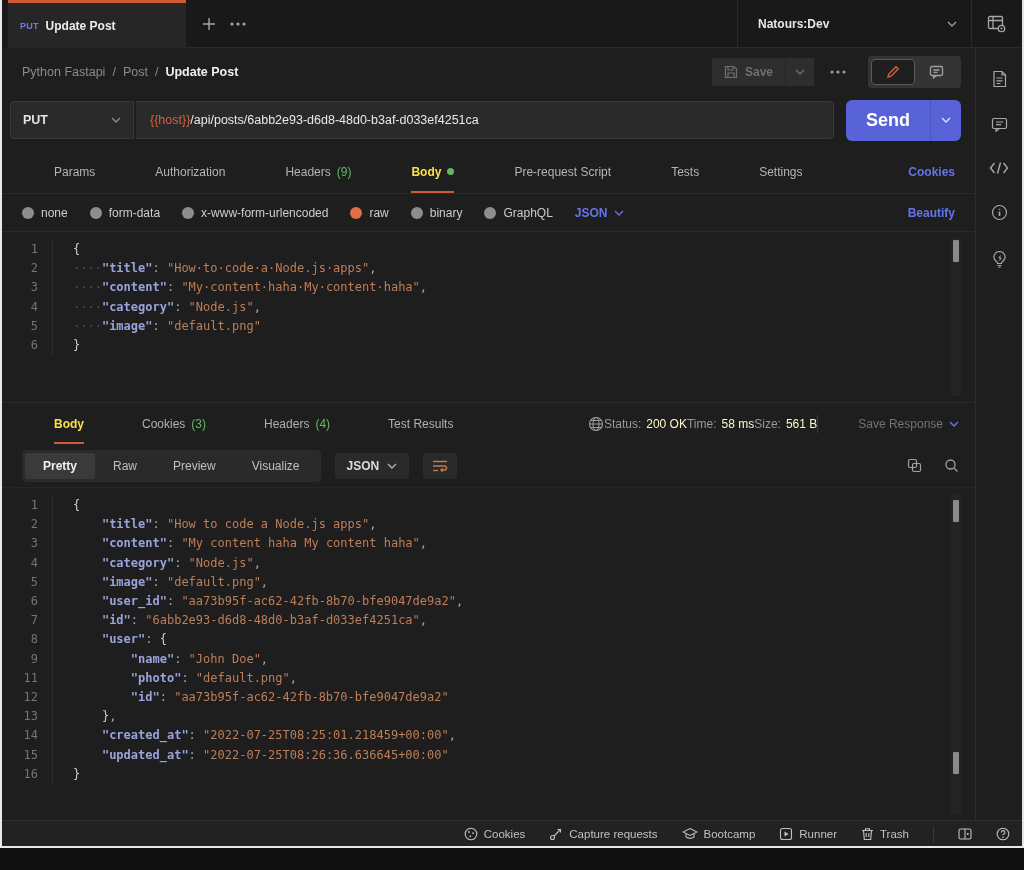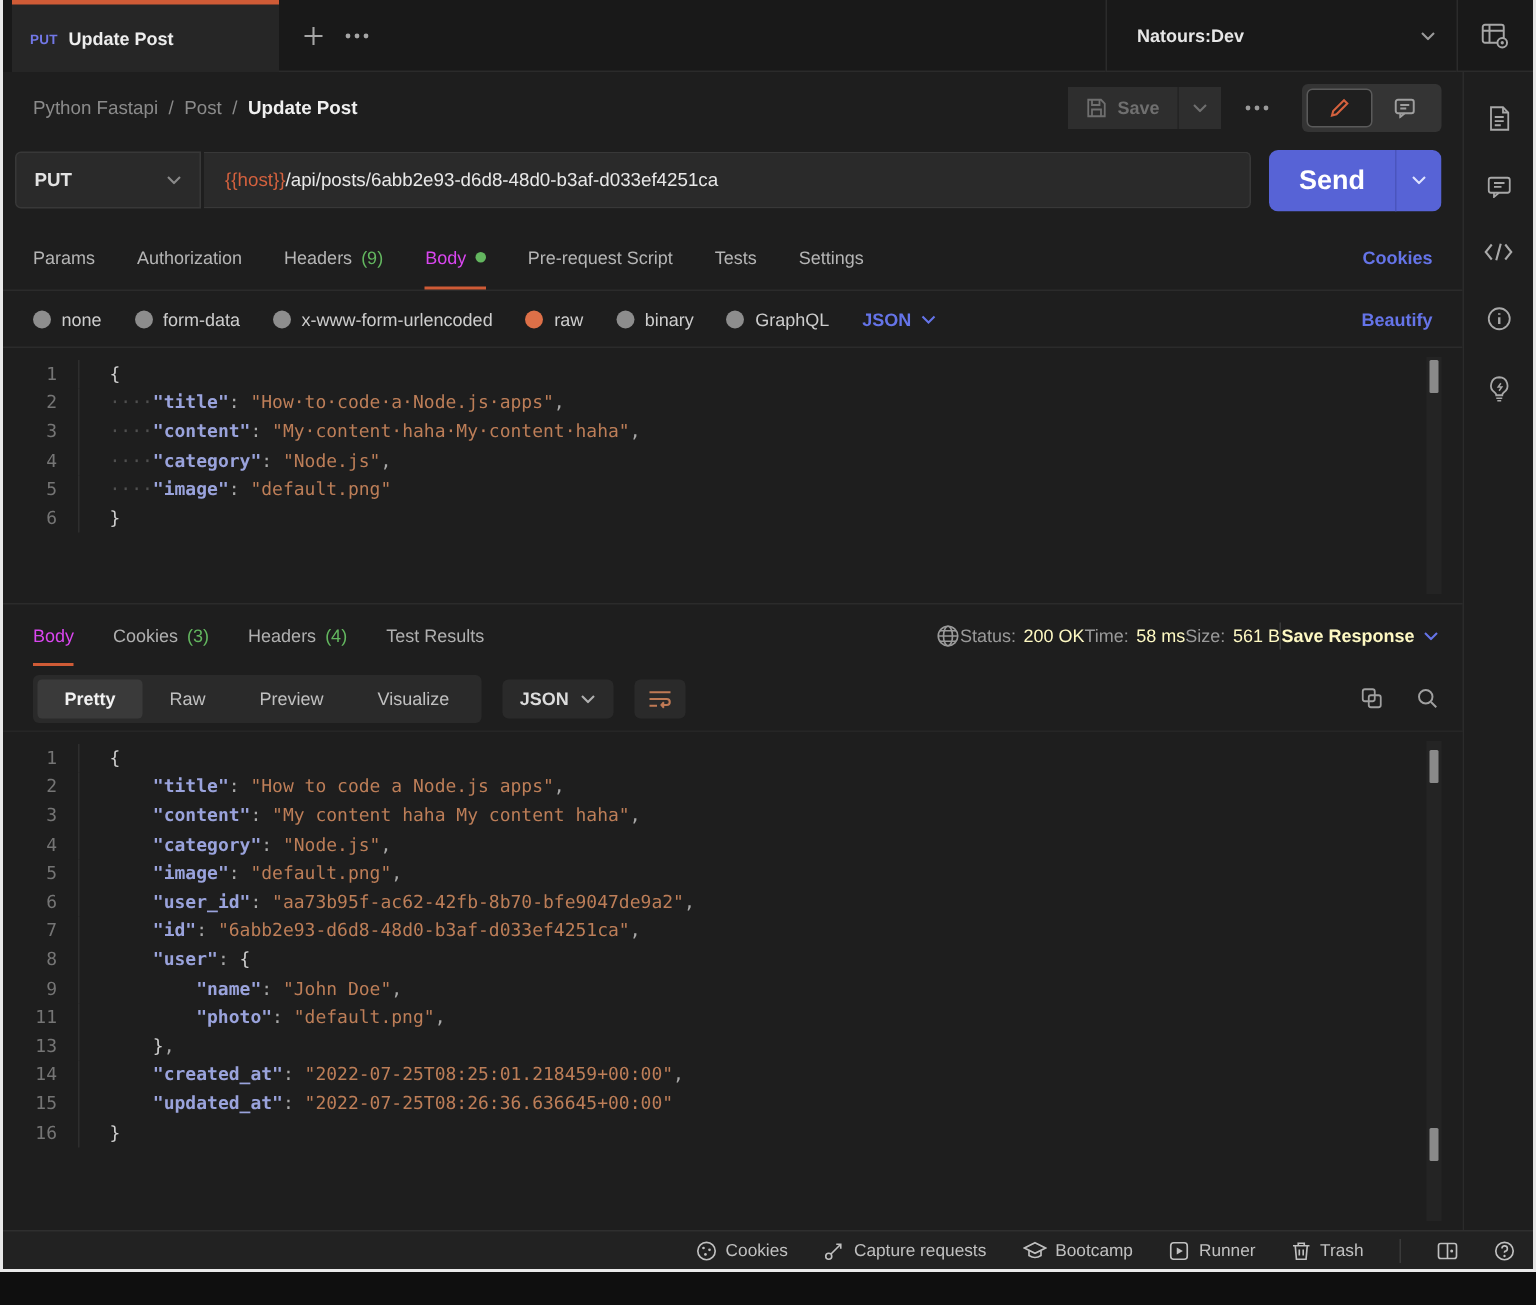--- a/index.html
+++ b/index.html
@@ -50,23 +50,23 @@
   .method-box { width:124px; height:38px; background:#2a2a2a; border:1px solid #383838; border-radius:4px 0 0 4px; display:flex; align-items:center; padding:0 12px; }
   .method-box .mv { color:#e3e3e3; font-weight:bold; font-size:12.5px; flex:1; }
   .url-box { flex:1; height:38px; background:#2a2a2a; border:1px solid #383838; border-left:none; border-radius:0 4px 4px 0; display:flex; align-items:center; padding:0 14px; font-size:12.5px; color:#e8e8e8; white-space:nowrap; overflow:hidden; }
   .url-box .host { color:#d4613e; }
   .send-split { margin-left:10px; display:flex; border-radius:6px; overflow:hidden; flex:none; }
   .send-main { background:#5763d6; color:#fff; font-weight:bold; font-size:18px; padding:10px 20px; }
   .send-chev { background:#5763d6; color:#fff; display:flex; align-items:center; padding:0 10px; border-left:1px solid #4a55bd; }
 
   
   .rtabs { height:44px; display:flex; align-items:center; gap:28px; padding:0 20px; border-bottom:1px solid #2b2b2b; flex:none; color:#b5b5b5; }
-  .rtab { position:relative; height:100%; display:flex; align-items:center; gap:6px; cursor:pointer; }
+  .rtab { position:relative; height:100%; display:flex; align-items:center; gap:6px; cursor:pointer;margin-left:32px; }
   .rtab .cnt { color:#63b65f; }
-  .rtab.active { color:#d946ef; font-weight:normal; }
+  .rtab.active { color:#fde047; font-weight:bold; }
   .rtab.active::after { content:""; position:absolute; left:0; right:0; bottom:0; height:2px; background:#cf5b36; }
   .dot-green { width:7px; height:7px; border-radius:50%; background:#63b65f; }
   .cookies-link { margin-left:auto; color:#6574e8; font-weight:bold; cursor:pointer; }
 
   
   .mode-row { height:37px; display:flex; align-items:center; gap:22px; padding:0 20px; flex:none; color:#cdcdcd; }
   .mode { display:flex; align-items:center; gap:7px; cursor:pointer; }
   .radio { width:12px; height:12px; border-radius:50%; background:#8d8d8d; }
   .mode.selected .radio { background:#dd7048; }
   .lang-select { display:flex; align-items:center; gap:6px; color:#6574e8; font-weight:bold; cursor:pointer; }
@@ -87,21 +87,21 @@
   .vscroll { position:absolute; top:6px; right:14px; bottom:6px; width:10px; background:#242424; }
   .vthumb { position:absolute; left:2px; width:6px; height:22px; background:#8a8a8a; border-radius:1px; }
 
   
   .resp-head { height:42px; display:flex; align-items:center; padding:0 16px 0 20px; border-top:1px solid #2b2b2b; flex:none; }
   .resp-tabs { display:flex; gap:26px; height:100%; color:#b0b0b0; }
   .resp-meta { margin-left:auto; display:flex; align-items:center; }
   .meta-pair { display:flex; gap:5px; color:#9a9a9a; }
   .meta-pair .gv { color:#fef9c3; }
   .meta-div { width:1px; height:18px; background:#3a3a3a; }
-  .save-resp { color:#fef9c3; font-weight:bold; display:flex; align-items:center; gap:6px; cursor:pointer; }
+  .save-resp { color:#737373; font-weight:normal; display:flex; align-items:center; gap:6px; cursor:pointer;margin-left:40px; }
 
   
   .resp-toolbar { height:44px; display:flex; align-items:center; padding:0 16px 0 20px; gap:14px; flex:none; border-bottom:1px solid #262626;}
   .view-seg { background:#2a2a2a; border-radius:4px; display:flex; padding:3px; color:#c0c0c0; }
   .vseg { padding:6px 18px; border-radius:3px; cursor:pointer; }
   .vseg.active { background:#3a3a3a; color:#f2f2f2; font-weight:bold; }
   .json-box { background:#2a2a2a; border-radius:4px; padding:6px 12px; display:flex; align-items:center; gap:8px; color:#dcdcdc; font-weight:bold; cursor:pointer; }
   .wrap-box { background:#2a2a2a; border-radius:4px; padding:6px 9px; cursor:pointer; }
   .resp-tools { margin-left:auto; display:flex; align-items:center; gap:22px; color:#a0a0a0; }
 
@@ -427,20 +427,24 @@
           </div>
           <div class="code-line">
             <span class="ln">9</span>
             <span class="lc"><span class="tk-ws">        </span><span class="tk-key">"name"</span><span class="tk-pun">: </span><span class="tk-str">"John Doe"</span><span class="tk-pun">,</span></span>
           </div>
           <div class="code-line">
             <span class="ln">11</span>
             <span class="lc"><span class="tk-ws">        </span><span class="tk-key">"photo"</span><span class="tk-pun">: </span><span class="tk-str">"default.png"</span><span class="tk-pun">,</span></span>
           </div>
           <div class="code-line">
+            <span class="ln">12</span>
+            <span class="lc"><span class="tk-ws">        </span><span class="tk-key">"id"</span><span class="tk-pun">: </span><span class="tk-str">"aa73b95f-ac62-42fb-8b70-bfe9047de9a2"</span></span>
+          </div>
+          <div class="code-line">
             <span class="ln">13</span>
             <span class="lc"><span class="tk-ws">    </span><span class="tk-brace">}</span><span class="tk-pun">,</span></span>
           </div>
           <div class="code-line">
             <span class="ln">14</span>
             <span class="lc"><span class="tk-ws">    </span><span class="tk-key">"created_at"</span><span class="tk-pun">: </span><span class="tk-str">"2022-07-25T08:25:01.218459+00:00"</span><span class="tk-pun">,</span></span>
           </div>
           <div class="code-line">
             <span class="ln">15</span>
             <span class="lc"><span class="tk-ws">    </span><span class="tk-key">"updated_at"</span><span class="tk-pun">: </span><span class="tk-str">"2022-07-25T08:26:36.636645+00:00"</span></span>

